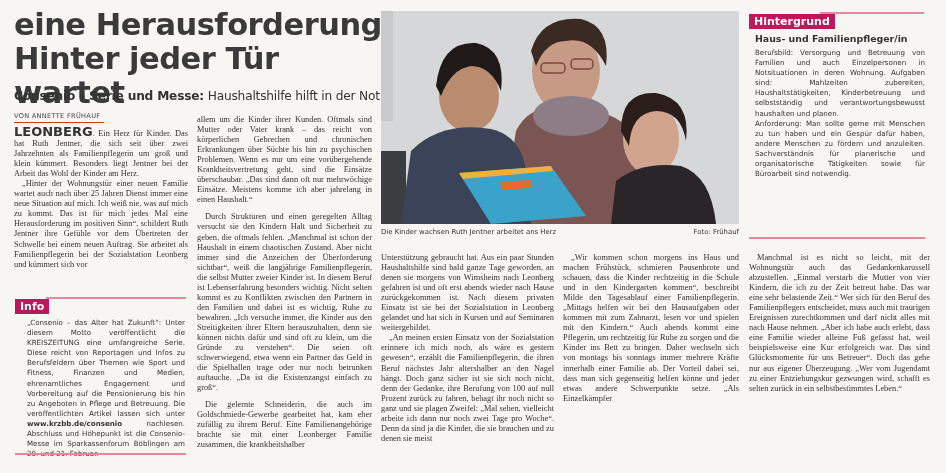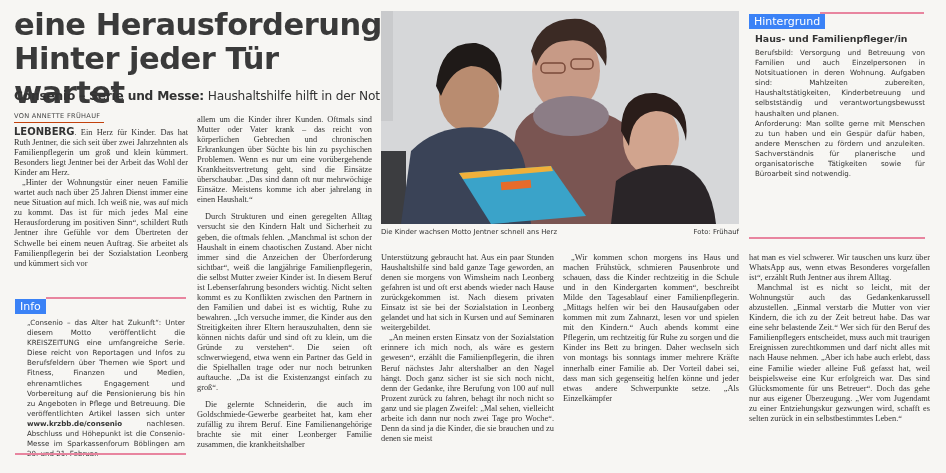--- a/index.html
+++ b/index.html
@@ -25,24 +25,24 @@
     font-family:"DejaVu Sans", sans-serif; font-size:6.6px; letter-spacing:0.3px; color:#444;
     border-bottom:1px solid #c2410c; padding-bottom:2px; text-transform:uppercase;
   }
   .col {
     position:absolute; font-size:8.35px; line-height:10.05px; text-align:justify;
     hyphens:manual; color:#333;
   }
   .col p { margin:0; text-indent:8px; }
   .col p.noindent { text-indent:0; }
   .col p.gap { margin-top:7px; }
-  .dateline { font-family:"DejaVu Sans", sans-serif; font-size:10px; font-weight:bold; }
+  .dateline { font-family:"DejaVu Sans", sans-serif; font-size:13px; font-weight:bold; }
   .box-title {
-    display:inline-block; background:#3b82f6; color:#fff;
-    font-family:"DejaVu Sans", sans-serif; font-weight:normal;
+    display:inline-block; background:#be185d; color:#fff;
+    font-family:"DejaVu Sans", sans-serif; font-weight:bold;
     font-size:11px; padding:1px 5px; line-height:13px;
   }
   .box-rule-top { position:absolute; height:2px; background:#e8859f; }
   .box-rule-bottom { position:absolute; height:2px; background:#e8859f; }
   .box-text {
     position:absolute; font-family:"DejaVu Sans", sans-serif;
     font-size:7.1px; line-height:10.1px; text-align:justify; color:#333;
   }
   .box-text b { font-weight:bold; }
   .photo {
@@ -114,21 +114,21 @@
     <ellipse cx="270" cy="128" rx="28" ry="36" fill="#d1a48e"></ellipse>
     <path d="M240 120 Q240 80 275 82 Q310 88 305 130 Q300 100 275 100 Q250 102 248 135 Z" fill="#2a1d1a"></path>
     <path d="M230 213 L235 170 Q260 150 300 155 Q330 165 335 213 Z" fill="#2a2528"></path>
 
     <polygon points="78,162 170,155 205,205 110,213" fill="#3aa3c9"></polygon>
     <polygon points="78,162 170,155 172,160 82,168" fill="#f0b03a"></polygon>
     <rect x="120" y="170" width="30" height="8" fill="#e76b2a" transform="rotate(-5 135 174)"></rect>
   </svg>
 </div>
 <div class="caption">
-  <span>Die Kinder wachsen Motto Jentner schnell ans Herz</span>
+  <span>Die Kinder wachsen Ruth Jentner arbeitet ans Herz</span>
   <span>Foto: Frühauf</span>
 </div>
 
 <div class="col" style="left:381px; top:253px; width:173px;">
   <p class="noindent">Unterstützung gebraucht hat. Aus ein paar Stunden Haushaltshilfe sind bald ganze Tage geworden, an denen sie morgens von Wimsheim nach Leonberg gefahren ist und oft erst abends wieder nach Hause zurückgekommen ist. Nach diesem privaten Einsatz ist sie bei der Sozialstation in Leonberg gelandet und hat sich in Kursen und auf Seminaren weitergebildet.</p>
   <p>„An meinen ersten Einsatz von der Sozialstation erinnere ich mich noch, als wäre es gestern gewesen“, erzählt die Familienpflegerin, die ihren Beruf nächstes Jahr altershalber an den Nagel hängt. Doch ganz sicher ist sie sich noch nicht, denn der Gedanke, ihre Berufung von 100 auf null Prozent zurück zu fahren, behagt ihr noch nicht so ganz und sie plagen Zweifel: „Mal sehen, vielleicht arbeite ich dann nur noch zwei Tage pro Woche“. Denn da sind ja die Kinder, die sie brauchen und zu denen sie meist</p>
 </div>
 
 <div class="col" style="left:563px; top:253px; width:176px;">
   <p>„Wir kommen schon morgens ins Haus und machen Frühstück, schmieren Pausenbrote und schauen, dass die Kinder rechtzeitig in die Schule und in den Kindergarten kommen“, beschreibt Milde den Tagesablauf einer Familienpflegerin. „Mittags helfen wir bei den Hausaufgaben oder kommen mit zum Zahnarzt, lesen vor und spielen mit den Kindern.“ Auch abends kommt eine Pflegerin, um rechtzeitig für Ruhe zu sorgen und die Kinder ins Bett zu bringen. Daher wechseln sich von montags bis sonntags immer mehrere Kräfte innerhalb einer Familie ab. Der Vorteil dabei sei, dass man sich gegenseitig helfen könne und jeder etwas andere Schwerpunkte setze. „Als Einzelkämpfer</p>
@@ -141,15 +141,14 @@
   <div class="box-rule-top" style="left:820px; top:12px; width:104px;"></div>
   <div class="hg-sub">Haus- und Familienpfleger/in</div>
   <div class="box-text" style="left:755px; top:48px; width:170px;">
     <div>Berufsbild: Versorgung und Betreuung von Familien und auch Einzelpersonen in Notsituationen in deren Wohnung. Aufgaben sind: Mahlzeiten zubereiten, Haushaltstätigkeiten, Kinderbetreuung und selbstständig und verantwortungsbewusst haushalten und planen.</div>
     <div>Anforderung: Man sollte gerne mit Menschen zu tun haben und ein Gespür dafür haben, andere Menschen zu fördern und anzuleiten. Sachverständnis für planerische und organisatorische Tätigkeiten sowie für Büroarbeit sind notwendig.</div>
   </div>
   <div class="box-rule-bottom" style="left:749px; top:237px; width:176px;"></div>
 </div>
 
 <div class="col" style="left:749px; top:253px; width:181px;">
-  <p class="noindent">hat man es viel schwerer. Wir tauschen uns kurz über WhatsApp aus, wenn etwas Besonderes vorgefallen ist“, erzählt Ruth Jentner aus ihrem Alltag.</p>
   <p>Manchmal ist es nicht so leicht, mit der Wohnungstür auch das Gedankenkarussell abzustellen. „Einmal verstarb die Mutter von vier Kindern, die ich zu der Zeit betreut habe. Das war eine sehr belastende Zeit.“ Wer sich für den Beruf des Familienpflegers entscheidet, muss auch mit traurigen Ereignissen zurechtkommen und darf nicht alles mit nach Hause nehmen. „Aber ich habe auch erlebt, dass eine Familie wieder alleine Fuß gefasst hat, weil beispielsweise eine Kur erfolgreich war. Das sind Glücksmomente für uns Betreuer“. Doch das gehe nur aus eigener Überzeugung. „Wer vom Jugendamt zu einer Entziehungskur gezwungen wird, schafft es selten zurück in ein selbstbestimmtes Leben.“</p>
 </div>
 
 </body></html>

